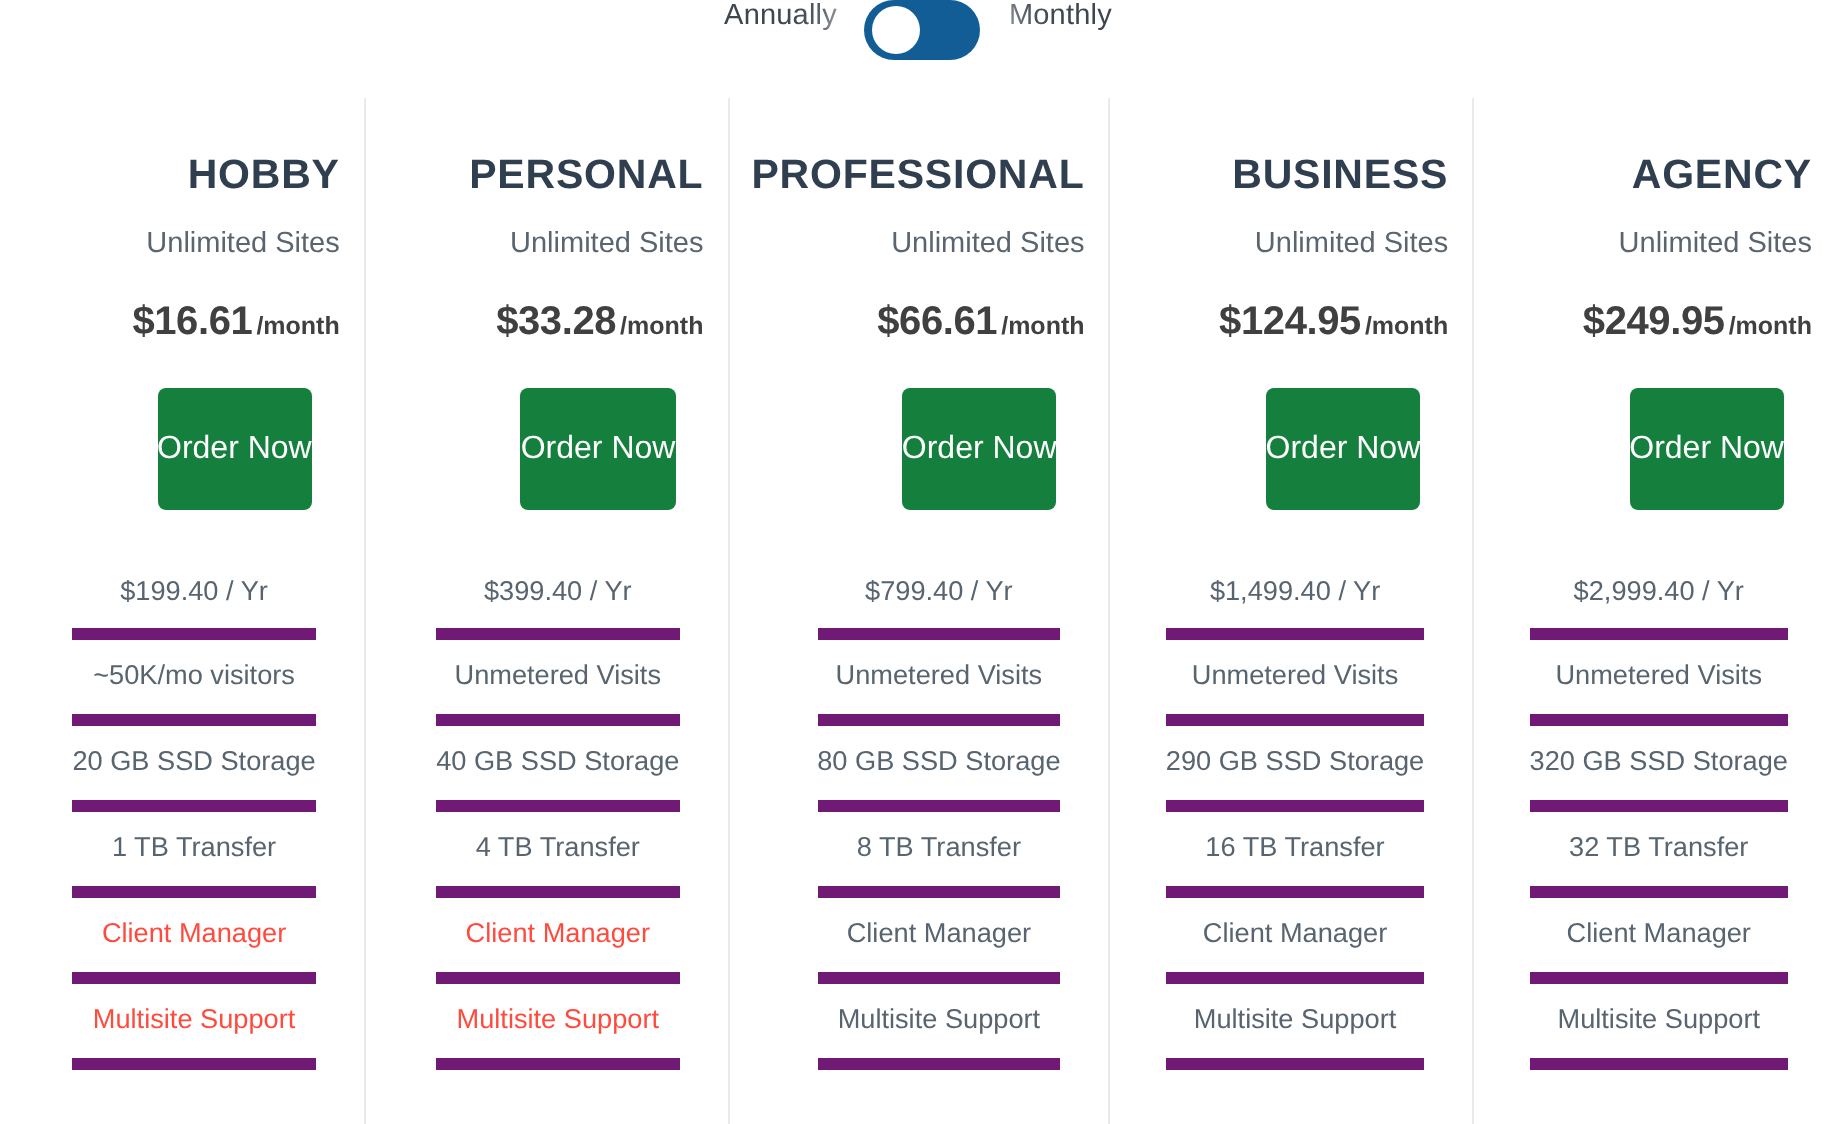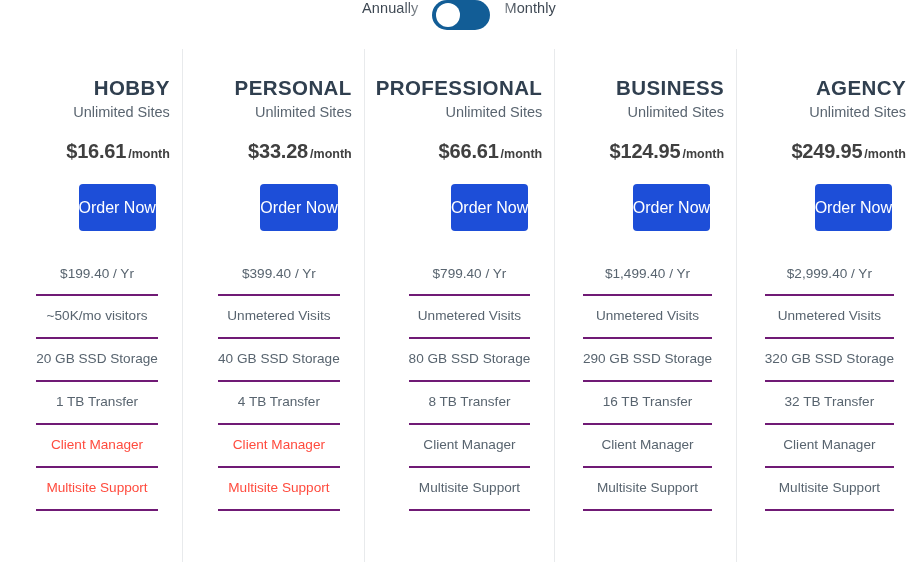--- a/index.html
+++ b/index.html
@@ -80,21 +80,21 @@
   .plan-name {
     margin-top: 29px;
     text-align: center;
     font-size: 20.5px;
     font-weight: bold;
     letter-spacing: .4px;
     color: #303f4f;
     white-space: nowrap;
   }
   .plan-sub {
-    margin-top: 4px;
+    margin-top: 14px;
     text-align: center;
     font-size: 14.5px;
     color: #5a6570;
   }
   .plan-price {
     margin-top: 20px;
     text-align: center;
     white-space: nowrap;
     color: #404040;
   }
@@ -104,25 +104,25 @@
     letter-spacing: -.2px;
   }
   .plan-price .period {
     font-size: 12.5px;
     font-weight: bold;
     margin-left: 2px;
   }
   .order-btn {
     display: block;
     margin: 21px 14px 0 14px;
-    height: 47px;
+    height: 61px;
     line-height: 47px;
     border: none;
     border-radius: 4px;
-    background: #1d4ed8;
+    background: #15803d;
     color: #ffffff;
     font-family: "Liberation Sans", sans-serif;
     font-size: 16px;
     text-align: center;
     cursor: pointer;
     padding: 0;
   }
 
   .features {
     margin-top: 23px;
@@ -130,21 +130,21 @@
   }
   .feature {
     min-height: 43px;
     display: flex;
     align-items: center;
     justify-content: center;
     text-align: center;
     font-size: 13.6px;
     line-height: 1.62;
     color: #58646f;
-    border-bottom: 2px solid #701a75;
+    border-bottom: 6px solid #701a75;
     padding: 4px 0;
     box-sizing: border-box;
   }
   .feature.first {
     min-height: 42px;
   }
   .feature.highlight {
     color: #ff4b3e;
   }
 </style>

